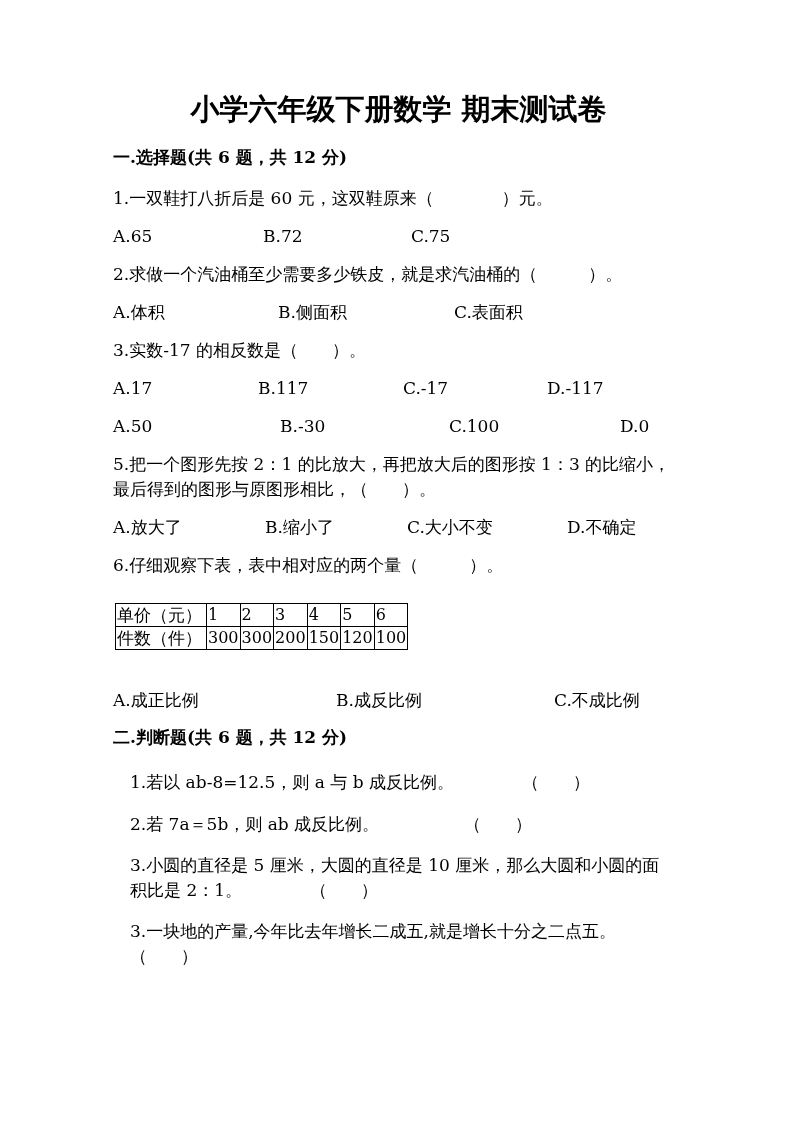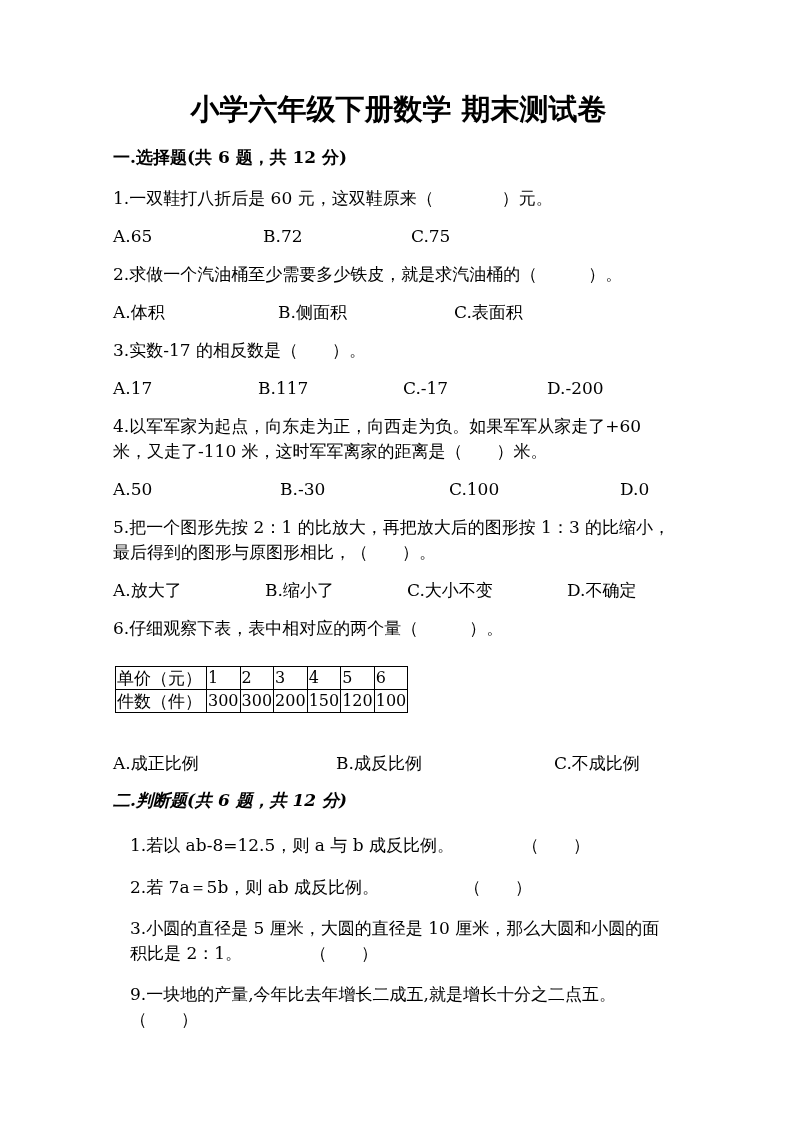--- a/index.html
+++ b/index.html
@@ -29,21 +29,20 @@
   }
   .sec-heading {
     font-size: 17px;
     font-weight: bold;
     line-height: 22px;
     margin: 0 0 18px 0;
     white-space: pre-wrap;
   }
   .sec-heading.sec2 {
     margin-bottom: 22px;
-    font-style: italic;
   }
   .q {
     font-size: 17px;
     line-height: 25px;
     margin: 0 7px 13px 0;
     white-space: pre-wrap;
   }
   .opts {
     position: relative;
     height: 25px;
@@ -105,24 +104,23 @@
     <span class="opt" style="left:0">A.体积</span>
     <span class="opt" style="left:165px">B.侧面积</span>
     <span class="opt" style="left:341px">C.表面积</span>
   </div>
 
   <p class="q">3.实数-17 的相反数是（　　）。</p>
   <div class="opts">
     <span class="opt" style="left:0">A.17</span>
     <span class="opt" style="left:145px">B.117</span>
     <span class="opt" style="left:290px">C.-17</span>
-    <span class="opt" style="left:434px">D.-200</span>
+    <span class="opt" style="left:434px">D.-117</span>
   </div>
 
-  <p class="q">4.以军军家为起点，向东走为正，向西走为负。如果军军从家走了+60 米，又走了-110 米，这时军军离家的距离是（　　）米。</p>
   <div class="opts">
     <span class="opt" style="left:0">A.50</span>
     <span class="opt" style="left:167px">B.-30</span>
     <span class="opt" style="left:336px">C.100</span>
     <span class="opt" style="left:507px">D.0</span>
   </div>
 
   <p class="q">5.把一个图形先按 2：1 的比放大，再把放大后的图形按 1：3 的比缩小，最后得到的图形与原图形相比，（　　）。</p>
   <div class="opts">
     <span class="opt" style="left:0">A.放大了</span>
@@ -160,15 +158,15 @@
     <span class="opt" style="left:0">A.成正比例</span>
     <span class="opt" style="left:223px">B.成反比例</span>
     <span class="opt" style="left:441px">C.不成比例</span>
   </div>
 
   <div class="sec-heading sec2">二.判断题(共 6 题，共 12 分)</div>
 
   <p class="j">1.若以 ab-8=12.5，则 a 与 b 成反比例。　　　　（　　）</p>
   <p class="j">2.若 7a＝5b，则 ab 成反比例。　　　　　（　　）</p>
   <p class="j">3.小圆的直径是 5 厘米，大圆的直径是 10 厘米，那么大圆和小圆的面积比是 2：1。　　　　（　　）</p>
-  <p class="j">9.一块地的产量,今年比去年增长二成五,就是增长十分之二点五。　（　　）</p>
+  <p class="j">3.一块地的产量,今年比去年增长二成五,就是增长十分之二点五。　（　　）</p>
 
 </div>
 
 </body></html>

